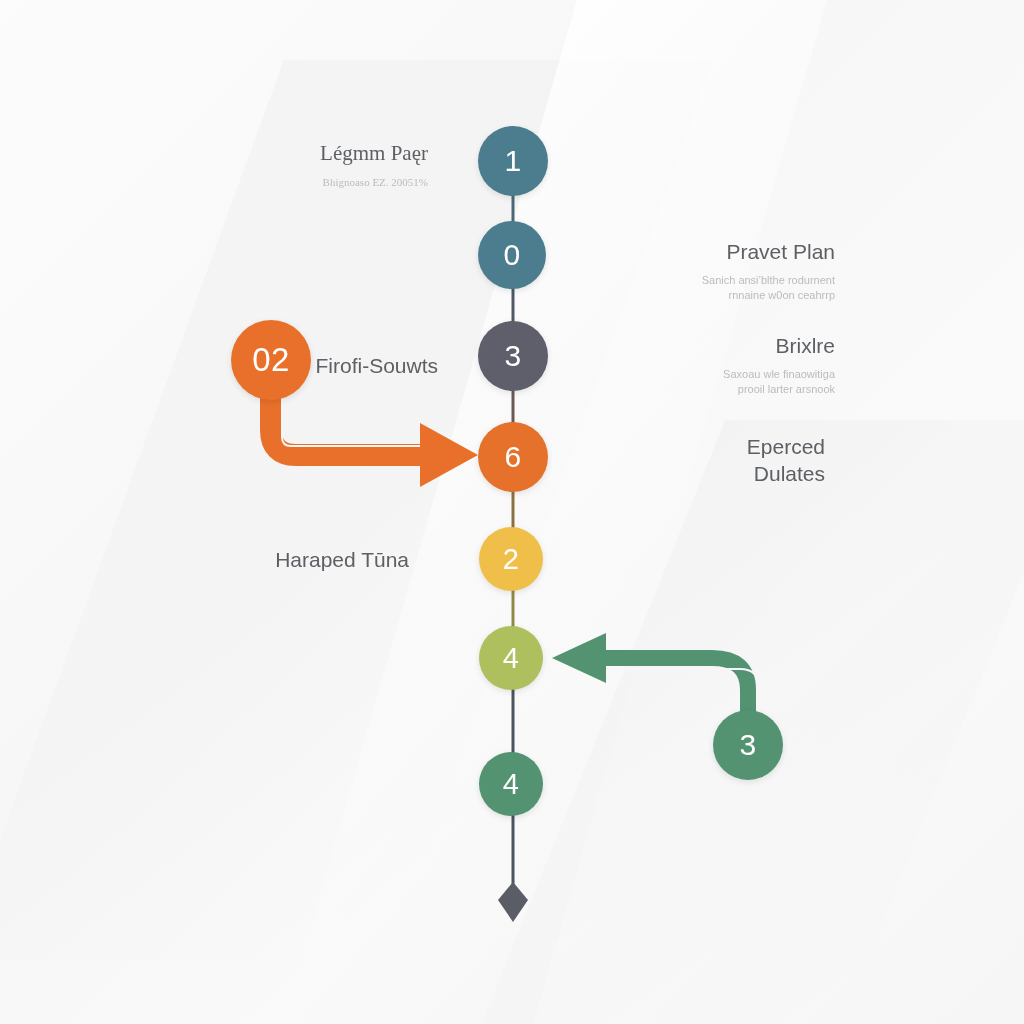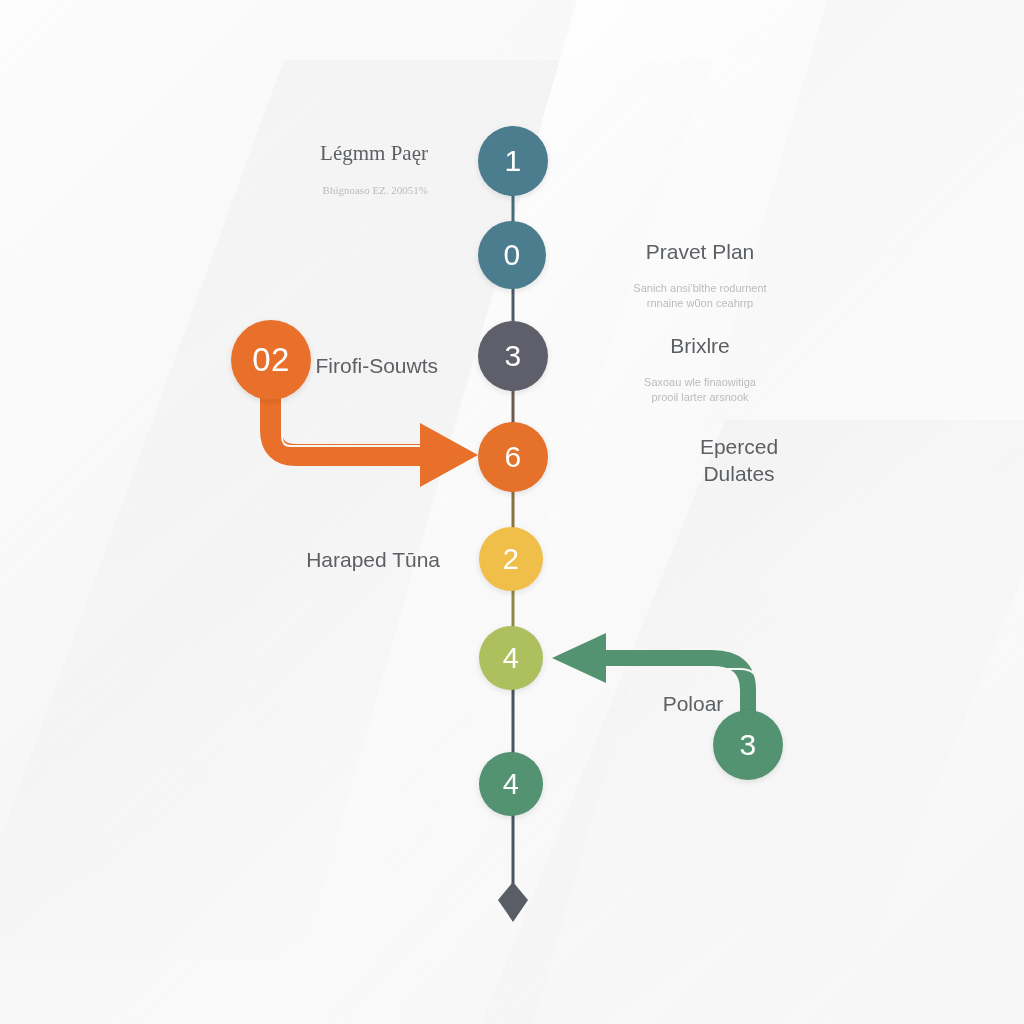--- a/index.html
+++ b/index.html
@@ -59,24 +59,24 @@
     color: #5c5f63;
     font-size: 21px;
     line-height: 27px;
     font-weight: 400;
     white-space: pre-line;
   }
   .label .sub {
     color: #b9bcbf;
     font-size: 11px;
     line-height: 15px;
-    margin-top: 16px;
+    margin-top: 8px;
     white-space: pre-line;
   }
-  .label.right  { text-align: center; }
+  .label.right  { text-align: right; }
   .label.left   { text-align: right; }
 </style>
 </head>
 <body>
 
 <div id="canvas">
 
   <div class="beam beam-a"></div>
   <div class="beam beam-b"></div>
   <div class="beam beam-c"></div>
@@ -136,37 +136,36 @@
   </div>
   <div class="label right" style="left:565px; top:332px; width:270px;">
     <div class="title">Brixlre</div>
     <div class="sub">Saxoau wle finaowitiga
 prooil larter arsnook</div>
   </div>
 
   <div class="node" style="left: 478px; top: 422px; width: 70px; height: 70px; font-size: 30px; background: rgb(229, 113, 43);">
     <span>6</span>
   </div>
-  <div class="label right" style="left:565px; top:433px; width:260px;margin-left:44px;">
+  <div class="label right" style="left:565px; top:433px; width:260px;">
     <div class="title">Eperced
 Dulates</div>
   </div>
 
   <div class="node" style="left: 479px; top: 527px; width: 64px; height: 64px; font-size: 29px; background: rgb(240, 191, 73);">
     <span>2</span>
   </div>
-  <div class="label left" style="right:584px; top:546px; width:250px;">
+  <div class="label left" style="right:615px; top:546px; width:250px;">
     <div class="title">Haraped Tūna</div>
   </div>
 
   <div class="node" style="left: 479px; top: 626px; width: 64px; height: 64px; font-size: 29px; background: rgb(174, 191, 94);">
     <span>4</span>
   </div>
   <div class="label right" style="left:558px; top:690px; width:270px;">
-    <div class="title">Poloar</div>
   </div>
 
   <div class="node" style="left: 479px; top: 752px; width: 64px; height: 64px; font-size: 29px; background: rgb(83, 147, 114);">
     <span>4</span>
   </div>
   <div class="label left" style="right:556px; top:772px; width:260px;">
   </div>
 
   <div class="node" style="left: 231px; top: 320px; width: 80px; height: 80px; font-size: 33px; background: rgb(232, 112, 42); align-items: center;">
     <span>02</span>

